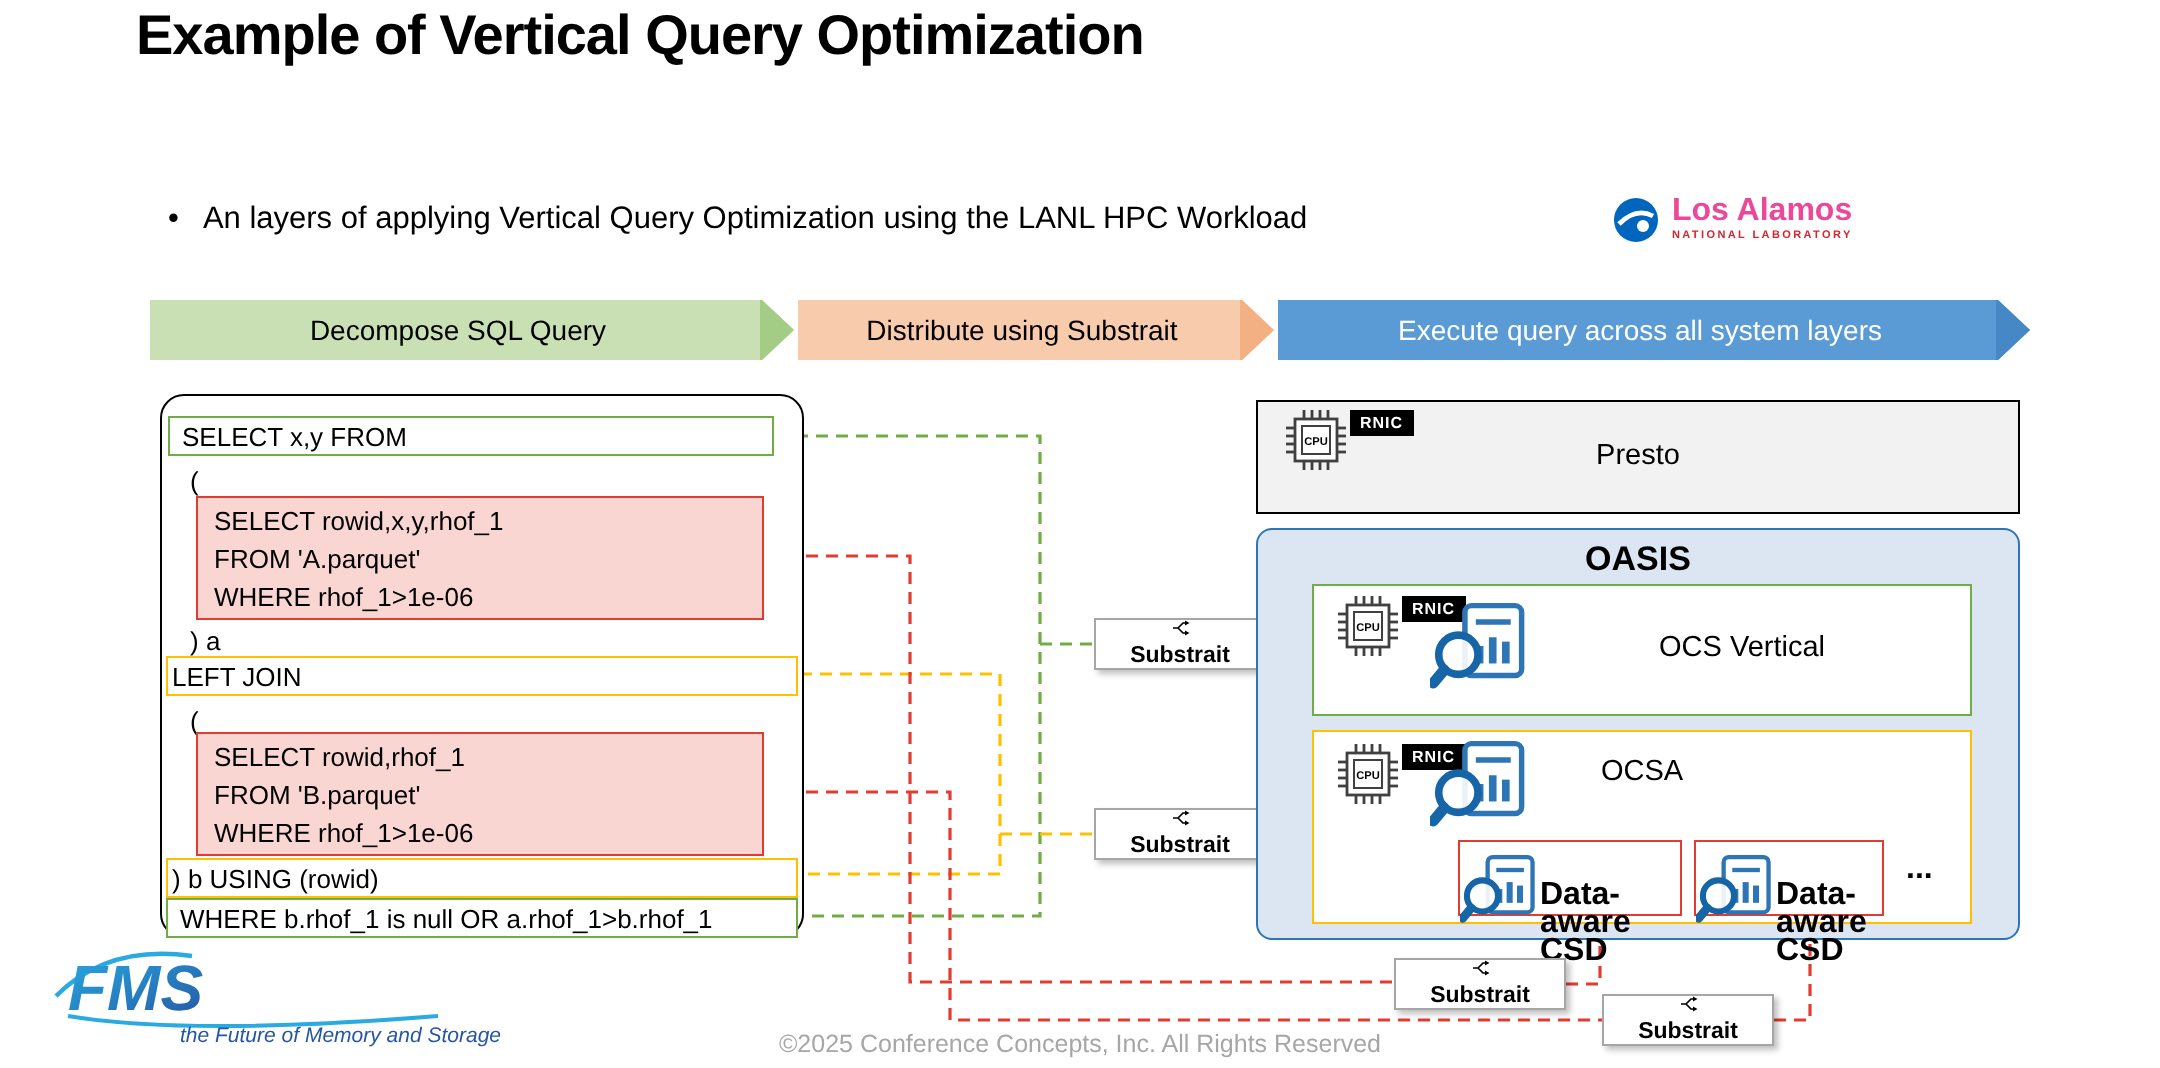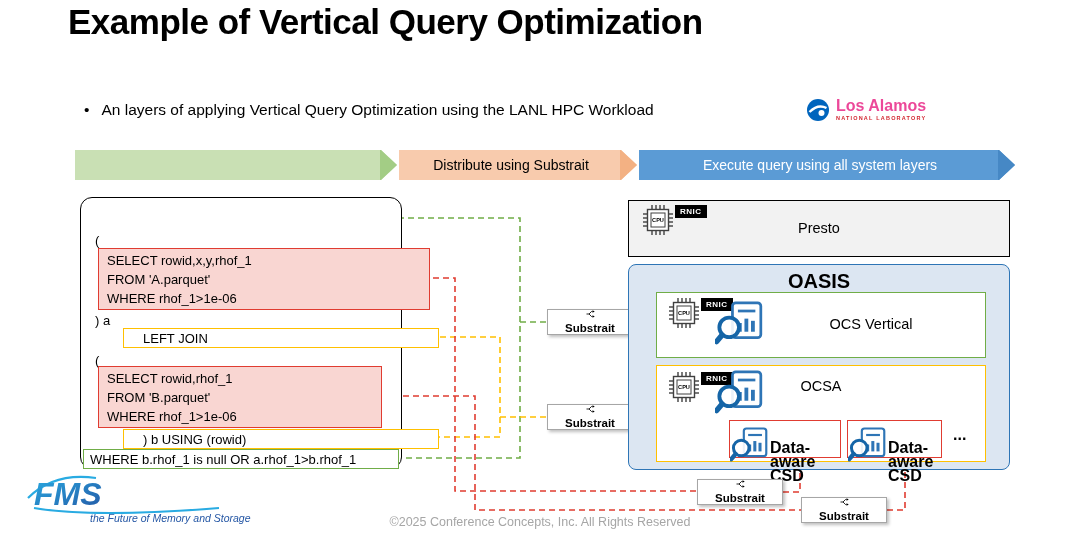--- a/index.html
+++ b/index.html
@@ -4,21 +4,21 @@
 <style>
   * { margin:0; padding:0; box-sizing:border-box; }
   html,body { background:#ffffff; }
   .slide {
     position:relative; width:1080px; height:534px; background:#ffffff;
     font-family:"Liberation Sans", sans-serif; overflow:hidden; color:#000;
   }
   .abs { position:absolute; }
 
   
-  .title { left:68px; top:2px; font-size:35px; font-weight:700; letter-spacing:-0.5px; }
+  .title { left:68px; top:2px; font-size:28px; font-weight:700; letter-spacing:-0.5px; }
   .bullet-item { left:84px; top:101px; font-size:15.5px; }
   .bullet-item::before { content:"•"; margin-right:12px; }
 
   
   .lanl { left:806px; top:98px; display:flex; align-items:center; gap:6px; }
   .lanl-text { display:flex; flex-direction:column; line-height:1; }
   .lanl-name { font-size:16px; font-weight:700; color:#ec4899; }
   .lanl-sub { font-size:5.5px; font-weight:700; letter-spacing:1.2px; color:#d22630; margin-top:2px; }
 
   
@@ -34,35 +34,35 @@
   .banner2 .tip { background:#f3b183; }
   .banner3 { left:639px; width:376px; background:#5b9bd5; color:#fff; }
   .banner3 .tip { background:#4688c5; }
   .banner .lbl { position:relative; z-index:1; }
 
   
   .sql-box { left:80px; top:197px; width:322px; height:272px; border:1.5px solid #000; border-radius:12px; background:#fff; }
   .sql-row { position:absolute; font-size:13px; line-height:20px; height:20px; white-space:nowrap; }
   .sql-plain { padding-left:2px; }
   .box-green  { border:1.3px solid #70ad47; background:#fff; padding-left:6px; }
-  .box-yellow { border:1.3px solid #ffc000; background:#fff; padding-left:19px;margin-left:40px; }
+  .box-yellow { border:1.3px solid #ffc000; background:#fff; padding-left:2px; }
   .box-red    { position:absolute; border:1.3px solid #e03c31; background:#f9d6d2; padding:2px 8px; font-size:13px; line-height:19px; }
 
   
   .substrait {
     width:86px; height:26px; background:#fff; border:1px solid #a6a6a6;
     box-shadow:2px 2px 3px rgba(0,0,0,.25);
     display:flex; align-items:center; justify-content:center; gap:4px;
     font-weight:700; font-size:11.5px;flex-direction:column;
   }
 
   
   .presto-box { left:628px; top:200px; width:382px; height:57px; background:#f2f2f2; border:1.5px solid #000; }
   .oasis-box  { left:628px; top:264px; width:382px; height:206px; background:#dce6f2; border:1.5px solid #2e75b6; border-radius:8px; }
-  .oasis-title { left:0; right:0; top:5px; text-align:center; font-weight:700; font-size:20px; }
+  .oasis-title { left:0; right:0; top:5px; text-align:center; font-weight:700; font-size:17px; }
   .ocsf-box { left:27px; top:27px; width:330px; height:66px; background:#fff; border:1.5px solid #70ad47; }
   .ocsa-box { left:27px; top:100px; width:330px; height:97px; background:#fff; border:1.5px solid #ffc000; }
   .layer-label { text-align:center; font-size:14.5px; }
   .chip-unit { display:flex; flex-direction:row; align-items:flex-start; gap:2px; }
   .rnic-badge { background:#000; color:#fff; font-size:8px; font-weight:700; letter-spacing:.5px; padding:2px 5px; }
   .csd-box { position:absolute; border:1.3px solid #e03c31; background:#fff; height:38px; overflow:visible; }
   .csd-text { position:absolute; left:40px; right:4px; top:20px; text-align:left; font-weight:700; font-size:16px; line-height:14px; }
   .csd-icon { position:absolute; left:0px; top:6px; }
   .ellipsis { font-weight:700; font-size:16px; }
 
@@ -91,45 +91,47 @@
       <circle cx="15.5" cy="15" r="3" fill="#fff"></circle>
     </svg>
     <div class="lanl-text">
       <span class="lanl-name">Los Alamos</span>
       <span class="lanl-sub">NATIONAL LABORATORY</span>
     </div>
   </div>
 
   <div class="abs banner banner1">
     <span class="tip"></span>
+    <span class="lbl">Decompose SQL Query</span>
   </div>
   <div class="abs banner banner2">
     <span class="tip"></span>
     <span class="lbl">Distribute using Substrait</span>
   </div>
   <div class="abs banner banner3">
     <span class="tip"></span>
-    <span class="lbl">Execute query using all system layers</span>
+    <span class="lbl">Execute query across all system layers</span>
   </div>
 
   <svg class="abs connectors" width="1080" height="534">
     <g fill="none" stroke-dasharray="6 4" stroke-width="1.6">
       <path stroke="#70ad47" d="M388 218 H520 V458 H399 M520 322 H547 M633 322 H655"></path>
       <path stroke="#ffc000" d="M400 337 H500 V437 H400 M500 417 H547 M633 417 H655"></path>
       <path stroke="#e03c31" d="M383 278 H455 V491 H697 M383 396 H475 V510 H801"></path>
       <path stroke="#e03c31" d="M783 492 H800 V464"></path>
       <path stroke="#e03c31" d="M887 510 H905 V464"></path>
     </g>
     <path d="M795.5 464 L800 455 L804.5 464 Z" fill="#e03c31"></path>
     <path d="M900.5 464 L905 455 L909.5 464 Z" fill="#e03c31"></path>
   </svg>
 
   <div class="abs sql-box">
+    <div class="sql-row box-green" style="left:3px; top:10px; width:303px;">SELECT x,y FROM</div>
     <div class="sql-row sql-plain" style="left:12px; top:33px;">(</div>
-    <div class="box-red" style="left:17px; top:50px; width:332px; height:62px;">
+    <div class="box-red" style="left:17px; top:50px; width:284px; height:62px;">
       <div>SELECT rowid,x,y,rhof_1</div>
       <div>FROM 'A.parquet'</div>
       <div>WHERE rhof_1&gt;1e-06</div>
     </div>
     <div class="sql-row sql-plain" style="left:12px; top:113px;">) a</div>
     <div class="sql-row box-yellow" style="left:2px; top:130px; width:316px;">LEFT JOIN</div>
     <div class="sql-row sql-plain" style="left:12px; top:153px;">(</div>
     <div class="box-red" style="left:17px; top:168px; width:284px; height:62px;">
       <div>SELECT rowid,rhof_1</div>
       <div>FROM 'B.parquet'</div>

